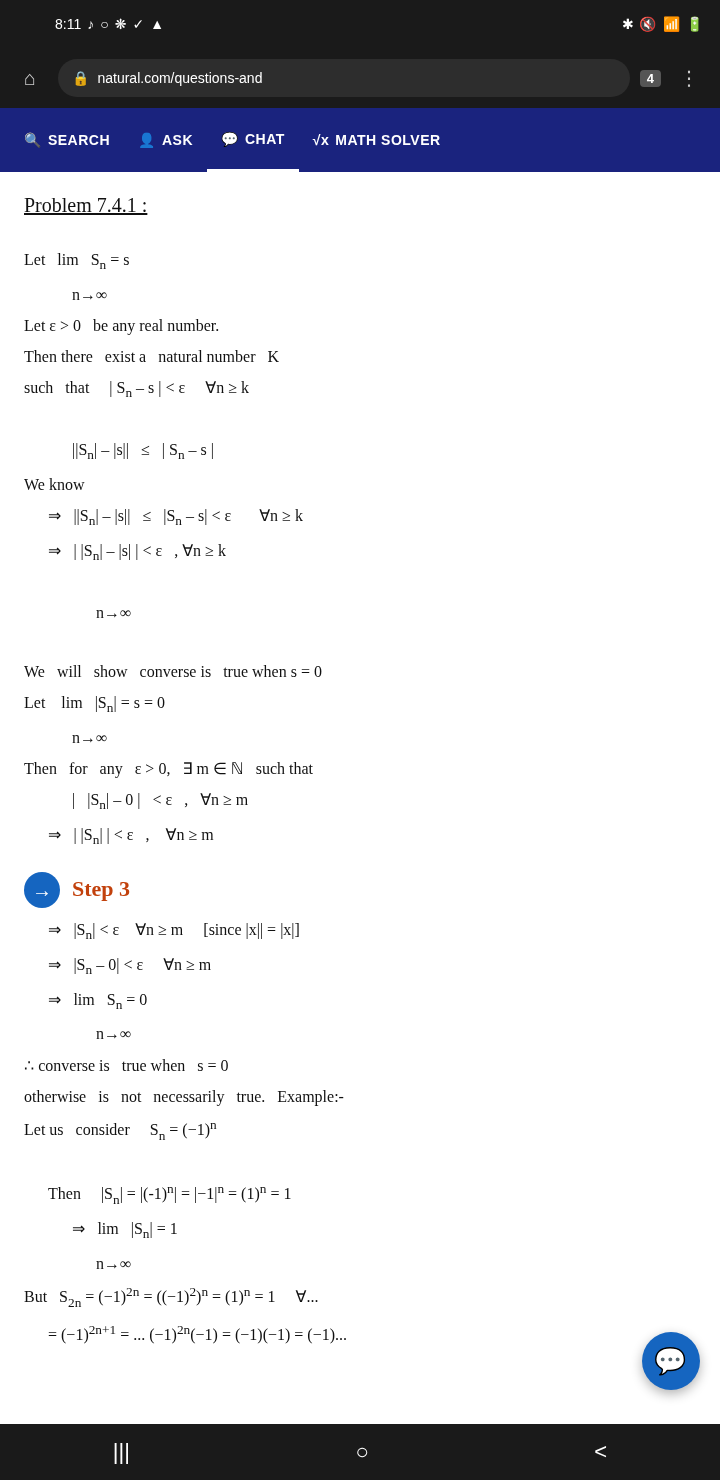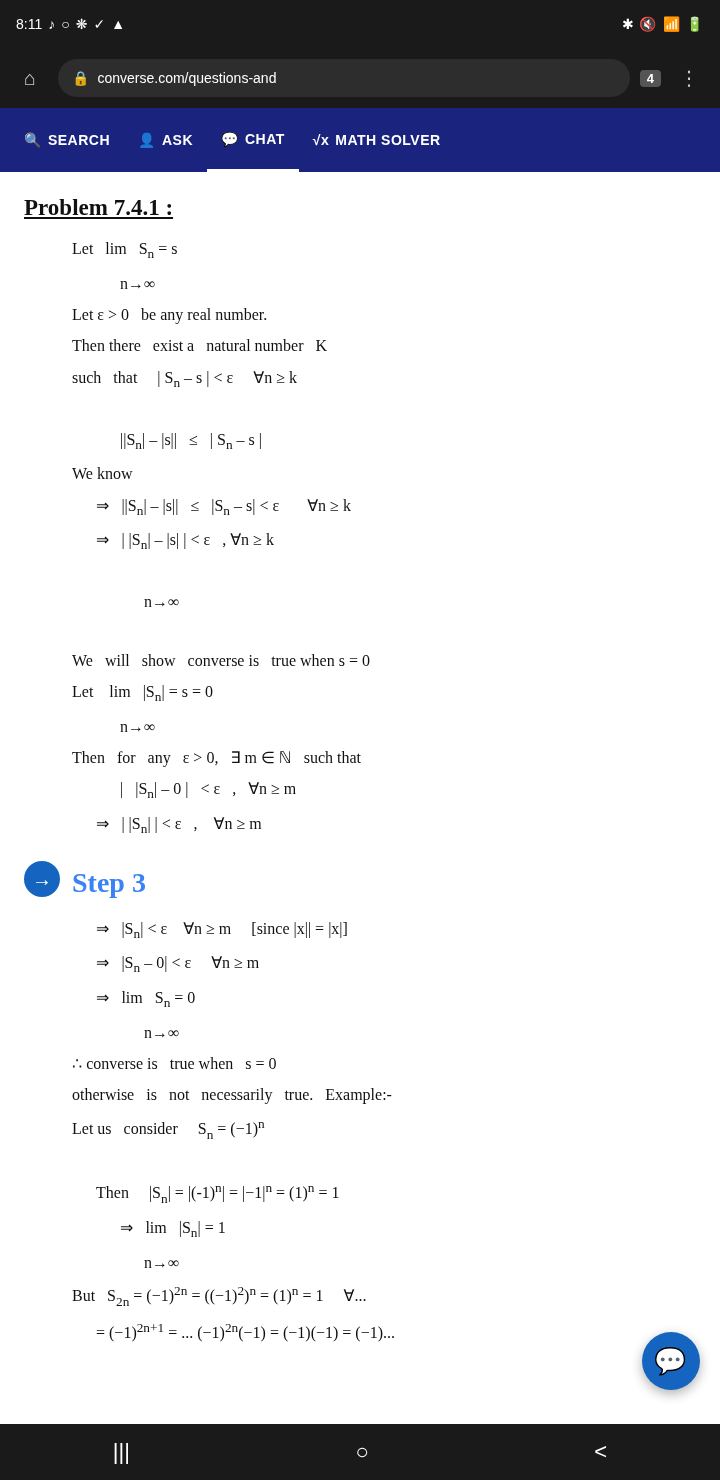--- a/index.html
+++ b/index.html
@@ -17,21 +17,21 @@
       width: 720px;
       height: 48px;
       background: #1a1a1a;
       display: flex;
       align-items: center;
       justify-content: space-between;
       padding: 0 16px;
       color: #fff;
       font-size: 14px;
     }
-    .status-left { display: flex; align-items: center; gap: 6px; }
+    .status-left { display: flex; align-items: center; gap: 6px; margin-left: 39px; }
     .status-right { display: flex; align-items: center; gap: 6px; }
 
     
     .browser-bar {
       width: 720px;
       height: 60px;
       background: #1a1a1a;
       display: flex;
       align-items: center;
       padding: 0 12px;
@@ -107,51 +107,51 @@
     }
 
     
     .math-content {
       font-family: 'Times New Roman', serif;
       font-size: 16px;
       line-height: 1.7;
       color: #111;
     }
     .math-content .problem-title {
-      font-size: 23px;
-      font-weight: bold;
+      font-size: 20px;
+      font-weight: normal;
       text-decoration: underline;
-      margin-bottom: 8px;
+      margin-bottom: 24px;
     }
     .indent1 { padding-left: 24px; font-family: Liberation Serif, serif; }
     .indent2 { padding-left: 48px; }
     .indent3 { padding-left: 72px; }
-    .math-line { margin-bottom: 4px; margin-left: 48px; }
+    .math-line { margin-bottom: 4px; }
 
     
     .step-section {
       display: flex;
       align-items: flex-start;
       gap: 12px;
       margin: 18px 0 8px 0;
     }
     .step-circle {
       width: 36px; height: 36px;
       border-radius: 50%;
       background: #1565c0;
       color: #fff;
       display: flex; align-items: center; justify-content: center;
       font-size: 20px;
       flex-shrink: 0;
       margin-top: 2px;
     }
     .step-label {
-      font-size: 28px;
+      font-size: 22px;
       font-weight: bold;
-      color: #3b82f6;
+      color: #c2410c;
     }
 
     
     .chat-fab {
       position: absolute;
       right: 20px;
       bottom: 90px;
       width: 58px; height: 58px;
       border-radius: 50%;
       background: #1565c0;
@@ -198,21 +198,21 @@
     <span>🔇</span>
     <span>📶</span>
     <span>🔋</span>
   </div>
 </div>
 
 <div class="browser-bar">
   <div class="browser-home">⌂</div>
   <div class="browser-url">
     <span>🔒</span>
-    <span>converse.com/questions-and</span>
+    <span>natural.com/questions-and</span>
   </div>
   <div class="browser-tab-count">4</div>
   <div class="browser-menu">⋮</div>
 </div>
 
 <div class="nav-bar">
   <div class="nav-item">
     <span>🔍</span>
     <span>SEARCH</span>
   </div>

